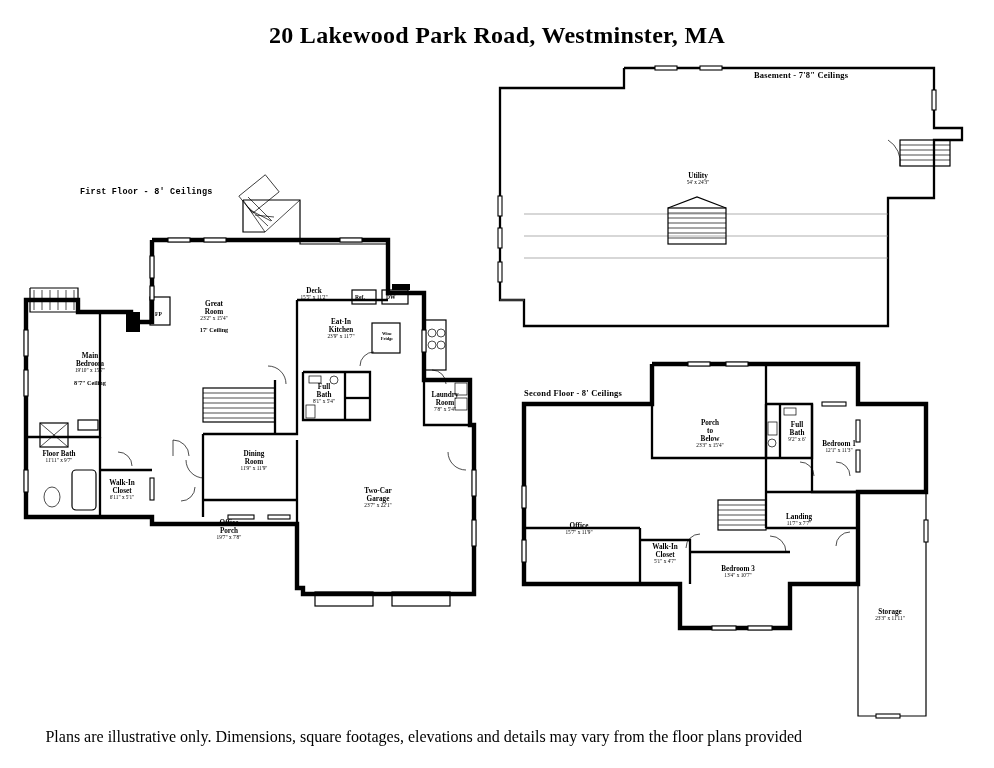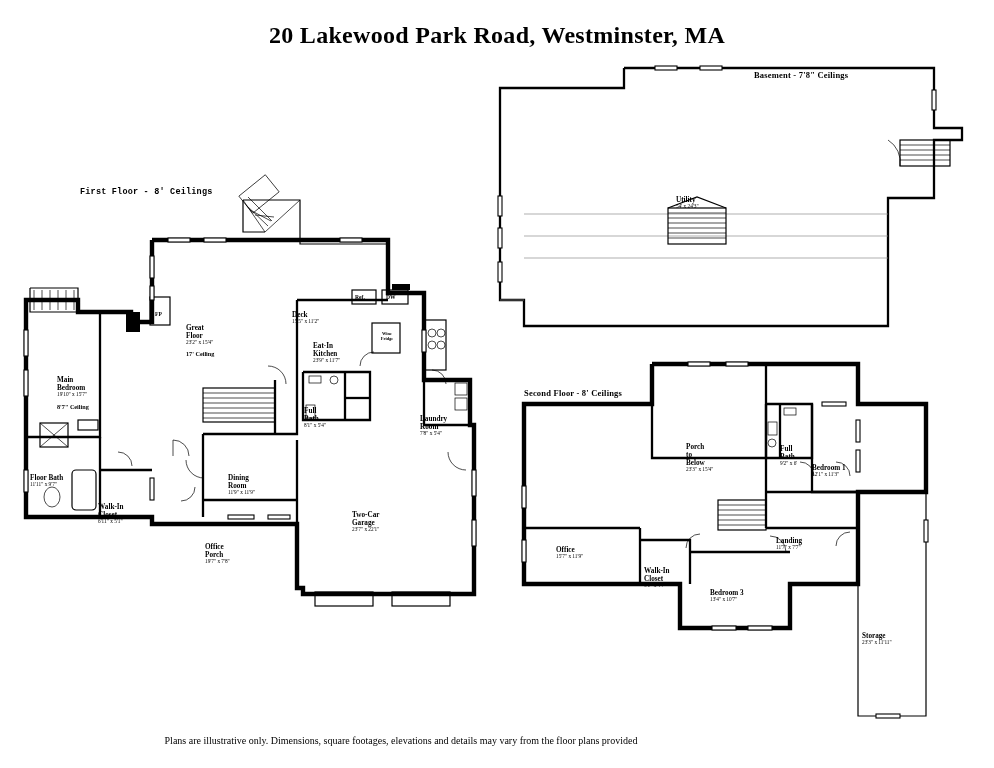--- a/index.html
+++ b/index.html
@@ -23,36 +23,35 @@
     text-align: center;
     font-size: 24px;
     font-weight: bold;
     letter-spacing: 0.3px;
   }
   #footer-note {
     position: absolute;
     bottom: 22px;
     left: 0;
     width: 802px;
-    text-align: center;
-    font-size: 10px;
+    text-align: right;
+    font-size: 16px;
   }
   .plan-label {
     position: absolute;
     font-size: 8.5px;
     font-weight: bold;
     letter-spacing: 0.2px;
     white-space: nowrap;
   }
   .room {
     position: absolute;
-    text-align: left;
+    text-align: center;
     line-height: 1.12;
     white-space: nowrap;
-    margin-top: 24px;
   }
   .room .rname {
     font-size: 7.2px;
     font-weight: bold;
     display: block;
   }
   .room .rdim {
     font-size: 5.3px;
     display: block;
   }
@@ -207,21 +206,21 @@
     <rect x="422" y="330" width="4" height="22"></rect>
   </g>
 </svg>
 
 <div class="room" style="left:292px; top:287px; width:44px;">
   <span class="rname">Deck</span>
   <span class="rdim">15'5" x 11'2"</span>
 </div>
 <div class="room" style="left:186px; top:300px; width:56px;">
   <span class="rname" style="white-space:pre-line;">Great
-Floor</span>
+Room</span>
   <span class="rdim">23'2" x 15'4"</span>
   <span class="rceil" style="margin-top:5px;">17' Ceiling</span>
 </div>
 <div class="room" style="left:313px; top:318px; width:56px;">
   <span class="rname" style="white-space:pre-line;">Eat-In
 Kitchen</span>
   <span class="rdim">23'9" x 11'7"</span>
 </div>
 <div class="room" style="left:57px; top:352px; width:66px;">
   <span class="rname" style="white-space:pre-line;">Main

